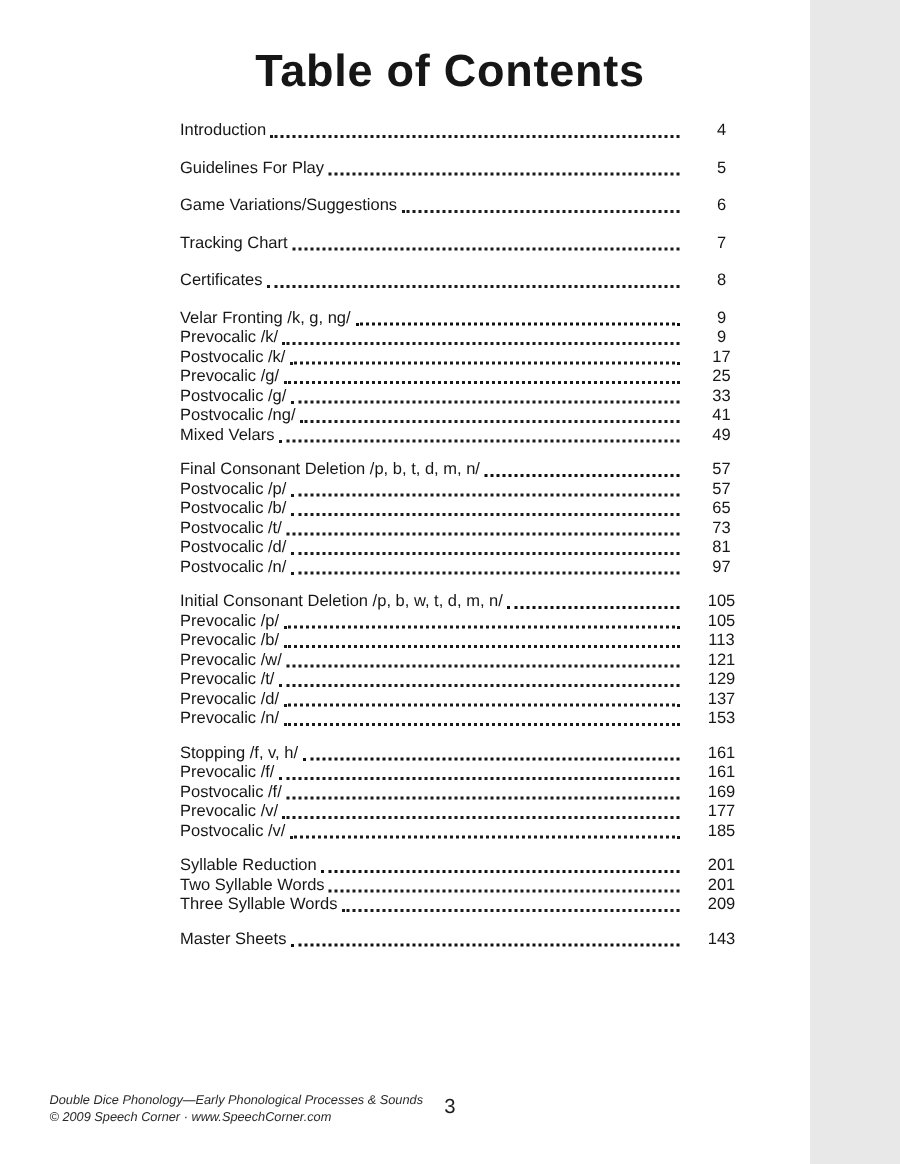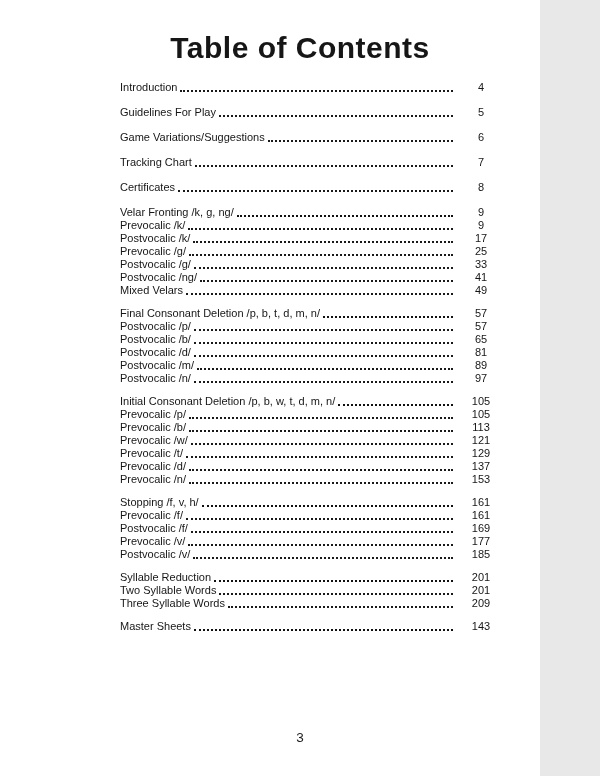--- a/index.html
+++ b/index.html
@@ -149,30 +149,30 @@
           <span class="label">Postvocalic /p/</span>
           <span class="leader"></span>
           <span class="pagenum">57</span>
         </div>
         <div class="row sub-row">
           <span class="label">Postvocalic /b/</span>
           <span class="leader"></span>
           <span class="pagenum">65</span>
         </div>
         <div class="row sub-row">
+          <span class="label">Postvocalic /t/</span>
+          <span class="leader"></span>
+          <span class="pagenum">73</span>
+        </div>
+        <div class="row sub-row">
           <span class="label">Postvocalic /d/</span>
           <span class="leader"></span>
           <span class="pagenum">81</span>
         </div>
         <div class="row sub-row">
-          <span class="label">Postvocalic /m/</span>
-          <span class="leader"></span>
-          <span class="pagenum">89</span>
-        </div>
-        <div class="row sub-row">
           <span class="label">Postvocalic /n/</span>
           <span class="leader"></span>
           <span class="pagenum">97</span>
         </div>
       </div>
       <div class="section">
         <div class="row heading-row">
           <span class="label">Initial Consonant Deletion /p, b, w, t, d, m, n/</span>
           <span class="leader"></span>
           <span class="pagenum">105</span>
@@ -254,15 +254,19 @@
       </div>
       <div class="section">
         <div class="row heading-row">
           <span class="label">Master Sheets</span>
           <span class="leader"></span>
           <span class="pagenum">143</span>
         </div>
       </div>
     </div>
 
+  <div class="footer">
+    <div>Double Dice Phonology—Early Phonological Processes &amp; Sounds</div>
+    <div>© 2009 Speech Corner · www.SpeechCorner.com</div>
+  </div>
 
   <div class="page-number">3</div>
 </div>
 
 </body></html>

